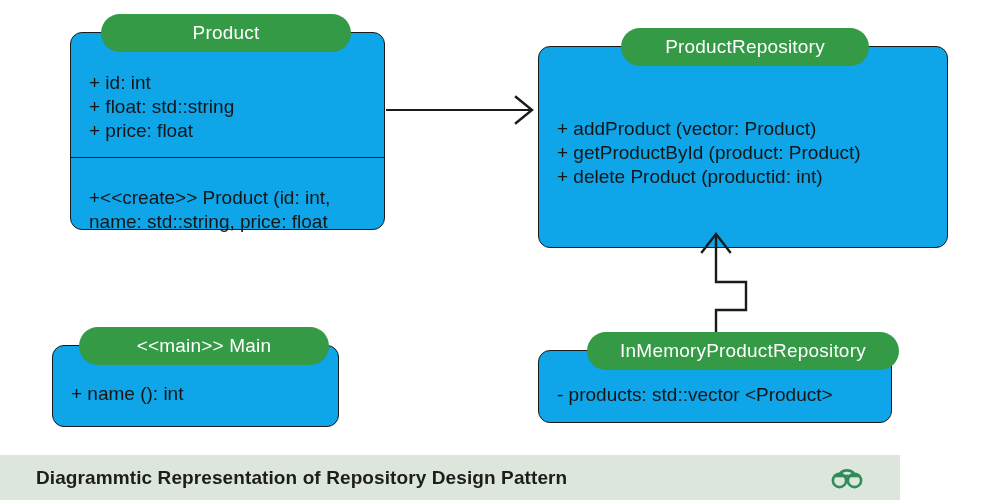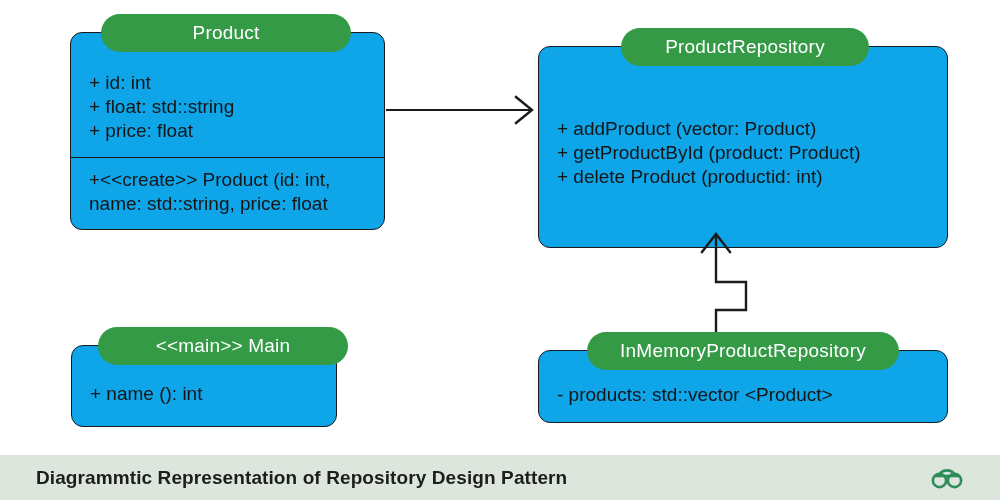--- a/index.html
+++ b/index.html
@@ -65,50 +65,50 @@
     font-size: 19px;
     line-height: 24px;
     white-space: pre-wrap;
     color: #161616;
   }
 
   
   #class-product        { left: 70px;  top: 32px;  width: 315px; height: 198px; }
   #class-product .class-header { left: 30px; width: 250px; }
   #product-attributes   { top: 38px; height: 82px; }
-  #product-operations   { top: 124px; bottom: 8px; padding-top: 10px; }
+  #product-operations   { top: 124px; bottom: 8px; padding-top: 28px; }
 
   #class-productrepository { left: 538px; top: 46px; width: 410px; height: 202px; }
   #class-productrepository .class-header { left: 82px; width: 248px; }
   #productrepository-operations { top: 70px; }
 
-  #class-main { left: 71px; top: 345px; width: 266px; height: 82px; padding-left: 42px; }
+  #class-main { left: 52px; top: 345px; width: 287px; height: 82px; padding-left: 42px; }
   #class-main .class-header { left: 26px; width: 250px; }
   #main-operations { top: 36px; }
 
-  #class-inmemory { left: 538px; top: 350px; width: 410px; height: 73px; }
+  #class-inmemory { left: 538px; top: 350px; width: 354px; height: 73px; }
   #class-inmemory .class-header { left: 48px; width: 312px; }
   #inmemory-attributes { top: 32px; }
 
   
   #connector-layer {
     position: absolute;
     left: 0; top: 0;
     width: 1000px;
     height: 455px;
     pointer-events: none;
     z-index: 1;
   }
 
   
   #footer-bar {
     position: absolute;
     left: 0;
     top: 455px;
-    width: 1000px;
+    width: 900px;
     height: 45px;
     background: #dde6dd;
     display: flex;
     align-items: center;
     justify-content: space-between;
     padding: 0 36px;
     box-sizing: border-box;
   }
   #footer-caption {
     font-size: 19px;

